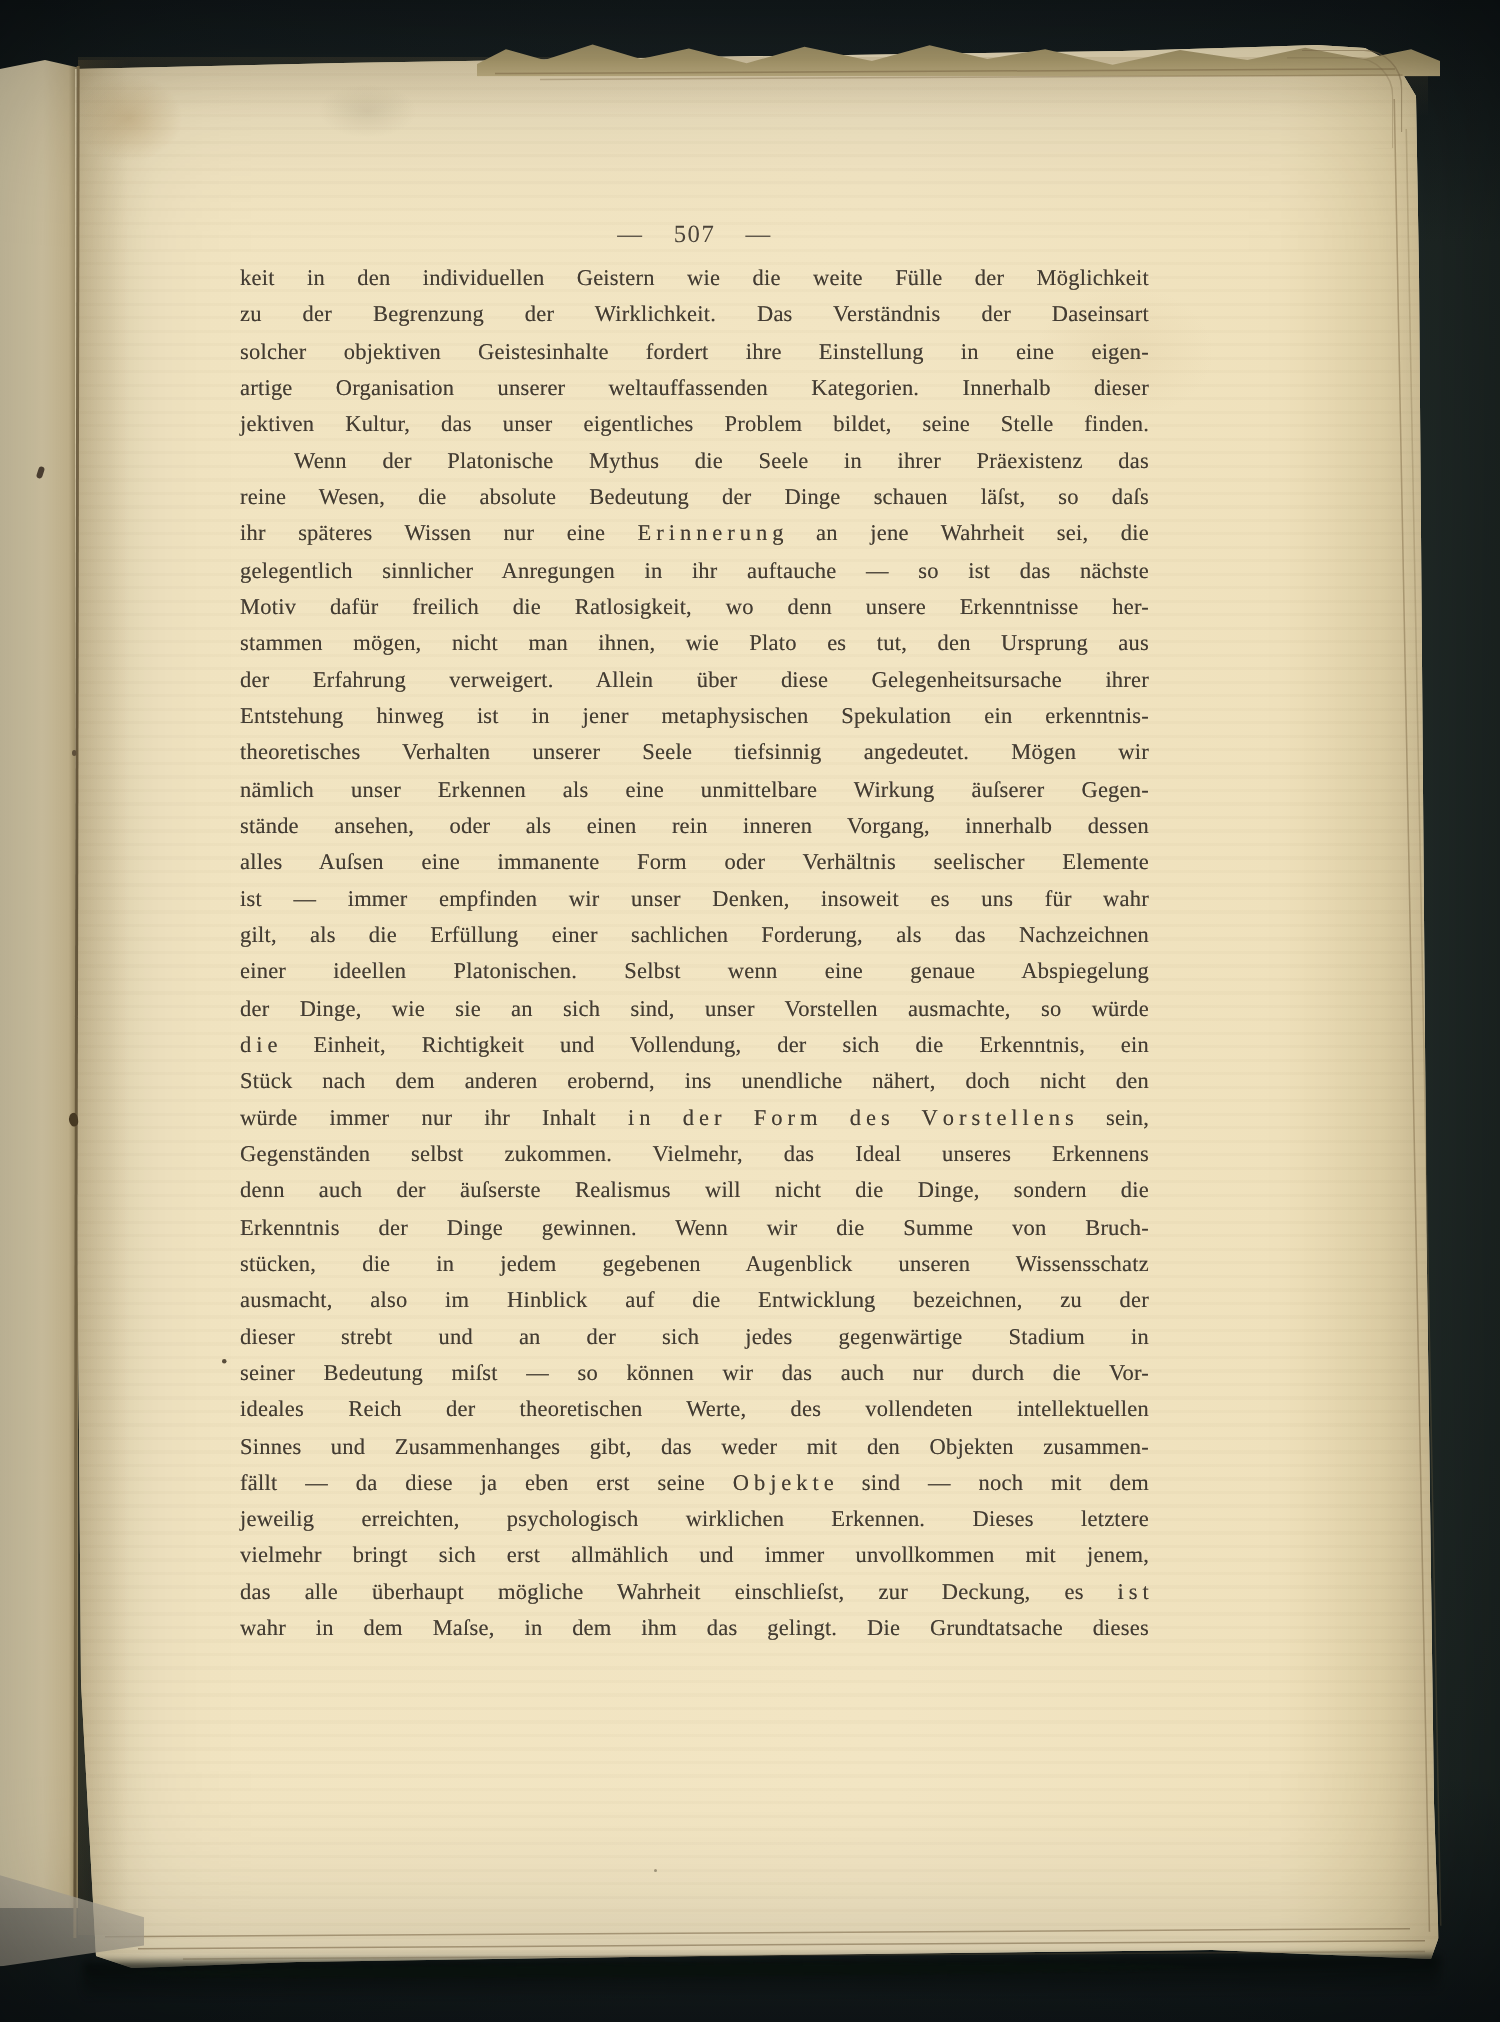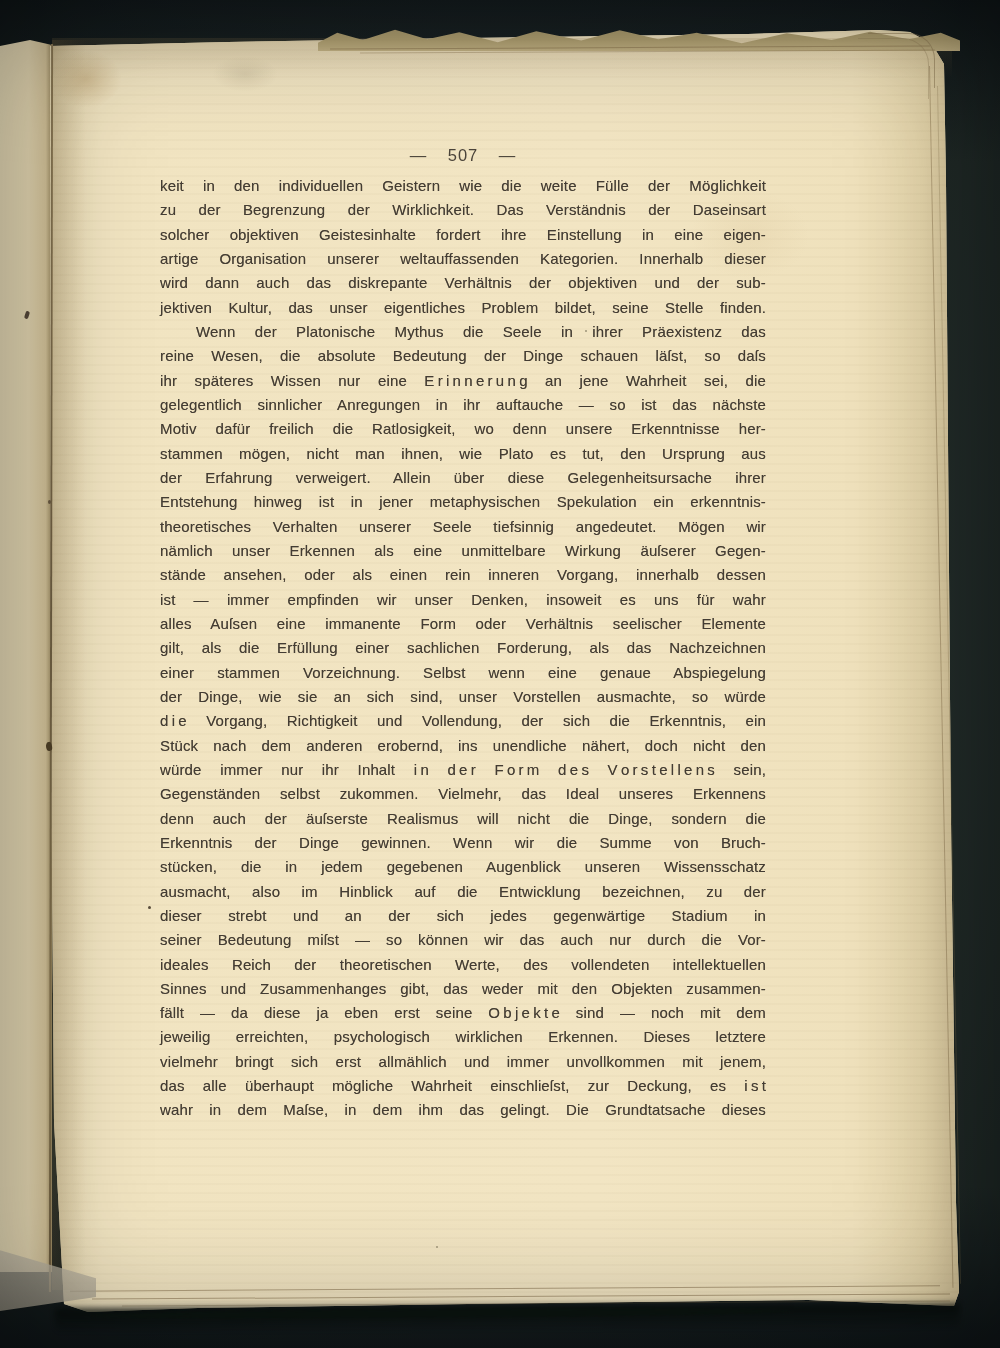--- a/index.html
+++ b/index.html
@@ -5,21 +5,21 @@
   :root{
     --paper:#f1e4c1; --paperShade:#e3d3a8; --ink:#433c33; --bg:#26322f;
     --bgDark:#141d20; --deckle:#b0a071; --edgeLine:#9c8a63; --crease:#7c6b4c;
   }
   html,body{margin:0;padding:0;background:#000;}
   .scan{
     position:relative; width:1000px; height:1348px; overflow:hidden;
     background:
       radial-gradient(ellipse at 50% 45%, rgba(255,255,255,.04), rgba(0,0,0,.25) 90%),
       linear-gradient(180deg, var(--bgDark) 0%, var(--bg) 12%, var(--bg) 88%, var(--bgDark) 100%);
-    font-family:Liberation Sans, sans-serif;
+    font-family:Liberation Serif, serif;
   }
   .scan::after{ 
     content:""; position:absolute; inset:0; pointer-events:none;
     box-shadow:inset 0 0 140px rgba(0,0,0,.45);
   }
   
   .prev-sliver{
     position:absolute; left:0; top:40px; width:52px; height:1232px;
     background:linear-gradient(90deg,#ece0bb 0%,#e9dbB5 55%,#d5c49a 88%,#9b8a62 100%);
     clip-path:polygon(0 6px,30px 0,52px 5px,52px 100%,0 100%);
@@ -156,39 +156,38 @@
   <div class="speck sp-dust2"></div>
 
   <div class="page-number">— 507 —</div>
 
   <div class="textblock">
 
   <div class="line">keit in den individuellen Geistern wie die weite Fülle der Möglichkeit</div>
       <div class="line">zu der Begrenzung der Wirklichkeit.  Das Verständnis der Daseinsart</div>
       <div class="line">solcher objektiven Geistesinhalte fordert ihre Einstellung in eine eigen-</div>
       <div class="line">artige Organisation unserer weltauffassenden Kategorien.  Innerhalb dieser</div>
-      <div class="line">wird dann auch das diskrepante Verhältnis der objektiven und der sub-</div>
       <div class="line">jektiven Kultur, das unser eigentliches Problem bildet, seine Stelle finden.</div>
       <div class="line indent">Wenn der Platonische Mythus die Seele in ihrer Präexistenz das</div>
       <div class="line">reine Wesen, die absolute Bedeutung der Dinge schauen läſst, so daſs</div>
       <div class="line">ihr späteres Wissen nur eine E r i n n e r u n g an jene Wahrheit sei, die</div>
       <div class="line">gelegentlich sinnlicher Anregungen in ihr auftauche — so ist das nächste</div>
       <div class="line">Motiv dafür freilich die Ratlosigkeit, wo denn unsere Erkenntnisse her-</div>
       <div class="line">stammen mögen, nicht man ihnen, wie Plato es tut, den Ursprung aus</div>
       <div class="line">der Erfahrung verweigert.  Allein über diese Gelegenheitsursache ihrer</div>
       <div class="line">Entstehung hinweg ist in jener metaphysischen Spekulation ein erkenntnis-</div>
       <div class="line">theoretisches Verhalten unserer Seele tiefsinnig angedeutet.  Mögen wir</div>
       <div class="line">nämlich unser Erkennen als eine unmittelbare Wirkung äuſserer Gegen-</div>
       <div class="line">stände ansehen, oder als einen rein inneren Vorgang, innerhalb dessen</div>
+      <div class="line">alles Auſsen eine immanente Form oder Verhältnis seelischer Elemente</div>
       <div class="line">ist — immer empfinden wir unser Denken, insoweit es uns für wahr</div>
-      <div class="line">alles Auſsen eine immanente Form oder Verhältnis seelischer Elemente</div>
       <div class="line">gilt, als die Erfüllung einer sachlichen Forderung, als das Nachzeichnen</div>
-      <div class="line">einer stammen Vorzeichnung.  Selbst wenn eine genaue Abspiegelung</div>
+      <div class="line">einer ideellen Platonischen.  Selbst wenn eine genaue Abspiegelung</div>
       <div class="line">der Dinge, wie sie an sich sind, unser Vorstellen ausmachte, so würde</div>
-      <div class="line">d i e Vorgang, Richtigkeit und Vollendung, der sich die Erkenntnis, ein</div>
+      <div class="line">d i e Einheit, Richtigkeit und Vollendung, der sich die Erkenntnis, ein</div>
       <div class="line">Stück nach dem anderen erobernd, ins unendliche nähert, doch nicht den</div>
       <div class="line">würde immer nur ihr Inhalt i n d e r F o r m d e s V o r s t e l l e n s sein,</div>
       <div class="line">Gegenständen selbst zukommen.  Vielmehr, das Ideal unseres Erkennens</div>
       <div class="line">denn auch der äuſserste Realismus will nicht die Dinge, sondern die</div>
       <div class="line">Erkenntnis der Dinge gewinnen.  Wenn wir die Summe von Bruch-</div>
       <div class="line">stücken, die in jedem gegebenen Augenblick unseren Wissensschatz</div>
       <div class="line">ausmacht, also im Hinblick auf die Entwicklung bezeichnen, zu der</div>
       <div class="line">dieser strebt und an der sich jedes gegenwärtige Stadium in</div>
       <div class="line">seiner Bedeutung miſst — so können wir das auch nur durch die Vor-</div>
       <div class="line">ideales Reich der theoretischen Werte, des vollendeten intellektuellen</div>

